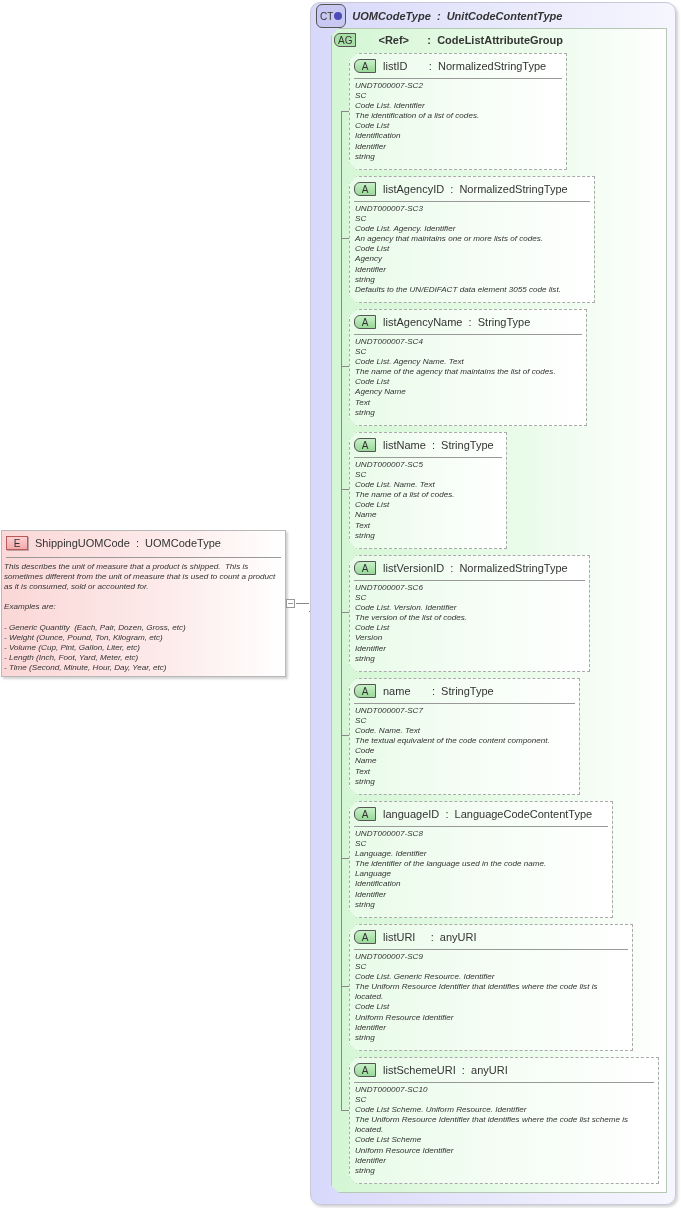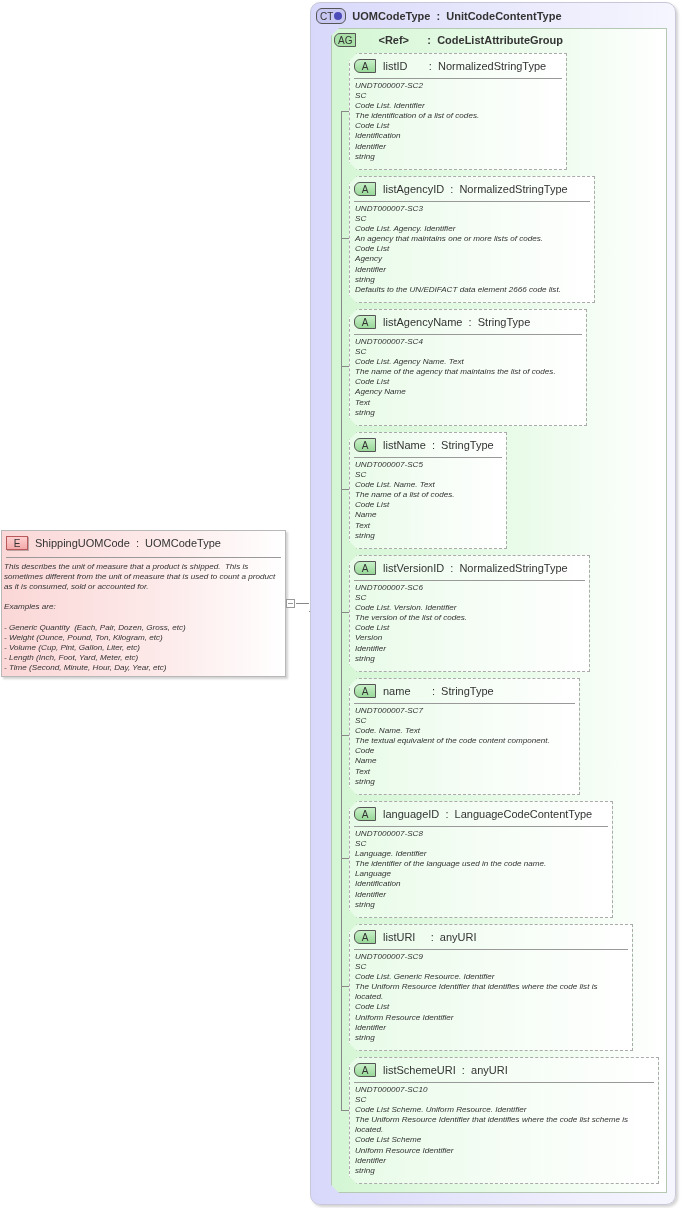--- a/index.html
+++ b/index.html
@@ -36,25 +36,25 @@
   
   .ct {
     position: absolute; left: 310px; top: 2px; width: 366px; height: 1203px;
     border: 1px solid #c8c8d8; border-radius: 10px;
     background: linear-gradient(90deg, #d8d8fb 0%, #e8e8fc 50%, #f6f6ff 100%);
     box-shadow: 2px 2px 3px rgba(0,0,0,0.18);
   }
   .ct-header { position: absolute; left: 5px; top: 4px; display: flex; align-items: center; height: 18px; }
   .badge-ct {
     display: inline-flex; align-items: center; justify-content: center;
-    height: 16px; padding: 0 3px; margin-right: 6px; border: 1px solid #555;
+    height: 24px; padding: 0 3px; margin-right: 6px; border: 1px solid #555;
     border-radius: 6px; background: #c8c8f2; font-size: 10px; color: #333;
   }
   .badge-ct .plus { display: inline-block; width: 8px; height: 8px; border-radius: 50%; background: #4c4cb8; margin-left: 1px; position: relative; }
-  .ct-title { font-size: 11px; font-weight: bold; color: #333; white-space: pre; }
+  .ct-title { font-size: 11px; font-weight: bold; color: #333; white-space: pre; font-style: italic; }
 
   
   .ag {
     position: absolute; left: 331px; top: 28px; width: 336px; height: 1165px;
     border: 1px solid #b4c8b4;
     background: linear-gradient(90deg, #d4f6d4 0%, #e9fbe9 55%, #ffffff 100%);
     box-shadow: 3px 3px 2px rgba(0,0,0,0.2);
     clip-path: polygon(8px 0, 100% 0, 100% 100%, 8px 100%, 0 calc(100% - 8px), 0 8px);
   }
   .ag-header { position: absolute; left: 334px; top: 31px; display: flex; align-items: center; height: 18px; gap: 15px; }
@@ -153,21 +153,21 @@
   <div class="attr-sep"></div>
   <div class="attr-body">
     <div>UNDT000007-SC3</div>
       <div>SC</div>
       <div>Code List. Agency. Identifier</div>
       <div>An agency that maintains one or more lists of codes.</div>
       <div>Code List</div>
       <div>Agency</div>
       <div>Identifier</div>
       <div>string</div>
-      <div>Defaults to the UN/EDIFACT data element 2666 code list.</div>
+      <div>Defaults to the UN/EDIFACT data element 3055 code list.</div>
   </div>
 </div>
 <div class="hline" style="left:341px; top:238px; width:8px;"></div>
 
 <div class="attr" style="left:349px; top:309px; width:238px; height:117px;">
   <div class="attr-header">
       <span class="badge-a">A</span>
       <span class="attr-title">listAgencyName  :  StringType</span>
     </div>
   <div class="attr-sep"></div>

